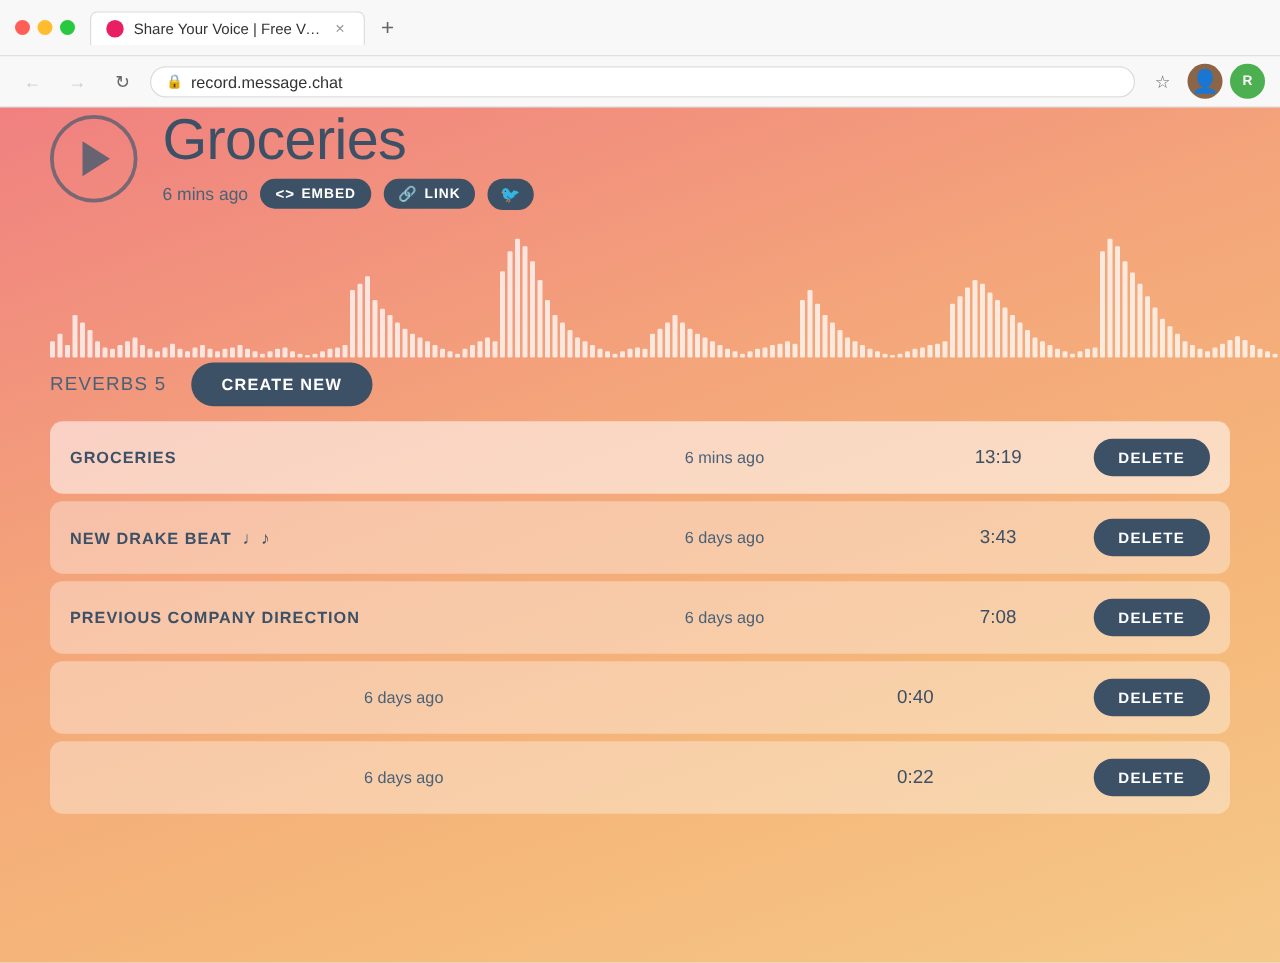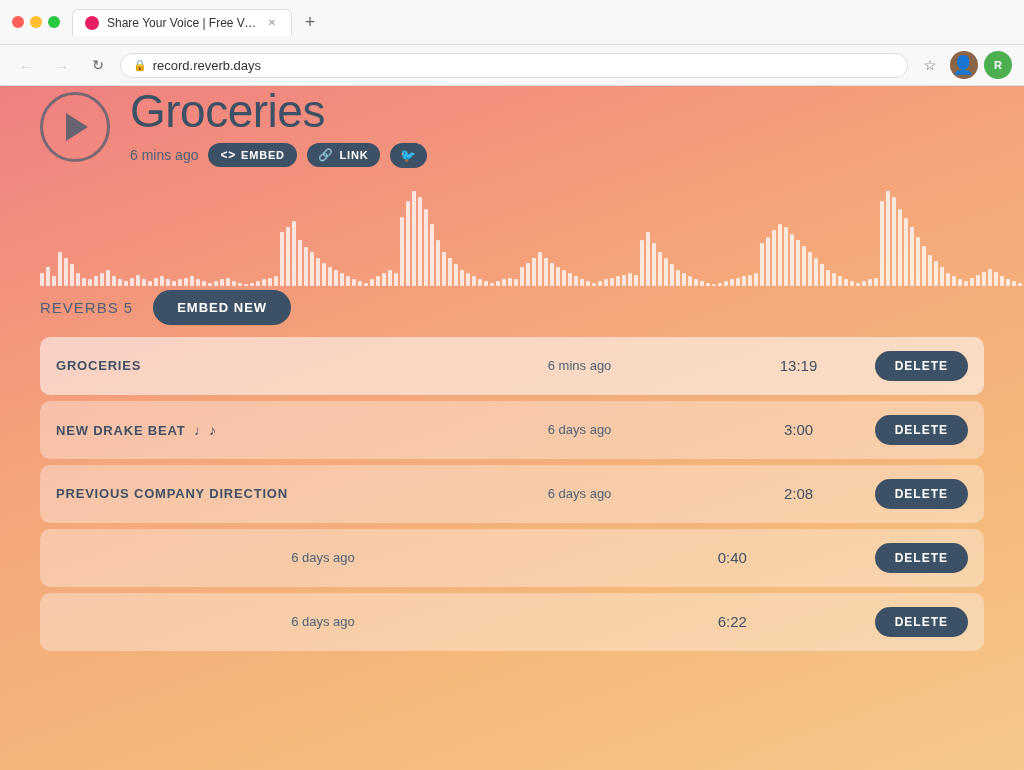--- a/index.html
+++ b/index.html
@@ -474,21 +474,21 @@
       <button class="new-tab-btn">+</button>
     </div>
   </div>
 
   <div class="browser-toolbar">
     <button class="nav-btn disabled">←</button>
     <button class="nav-btn disabled">→</button>
     <button class="nav-btn">↻</button>
     <div class="address-bar">
       <span class="lock-icon">🔒</span>
-      <span class="address-text">record.reverb.days</span>
+      <span class="address-text">record.message.chat</span>
     </div>
     <div class="toolbar-actions">
       <button class="star-icon">☆</button>
       <div style="width:28px;height:28px;border-radius:50%;background:#8b6548;display:flex;align-items:center;justify-content:center;overflow:hidden;">
         <span style="font-size:18px;">👤</span>
       </div>
       <div class="extension-icon green" style="font-size:11px;font-weight:bold;">R</div>
     </div>
   </div>
 </div>
@@ -686,48 +686,48 @@
         <div class="waveform-bar" style="height: 9.19355px; width: 4px;"></div>
         <div class="waveform-bar" style="height: 6.12903px; width: 4px;"></div>
         <div class="waveform-bar" style="height: 4.59677px; width: 4px;"></div>
         <div class="waveform-bar" style="height: 3.06452px; width: 4px;"></div>
       </div>
   </div>
 
   <div class="list-section">
     <div class="list-header">
       <span class="list-title">REVERBS 5</span>
-      <button class="create-new-btn">EMBED NEW</button>
+      <button class="create-new-btn">CREATE NEW</button>
     </div>
 
     <div class="recordings-list" id="recordings-list">
     <div class="recording-row">
           <span class="rec-name">GROCERIES</span>
           <span class="rec-date">6 mins ago</span>
           <span class="rec-duration">13:19</span>
           <button class="rec-delete">DELETE</button>
         </div>
         <div class="recording-row">
           <span class="rec-name">NEW DRAKE BEAT<span class="rec-name-icon"> ♩♪</span></span>
           <span class="rec-date">6 days ago</span>
-          <span class="rec-duration">3:00</span>
+          <span class="rec-duration">3:43</span>
           <button class="rec-delete">DELETE</button>
         </div>
         <div class="recording-row">
           <span class="rec-name">PREVIOUS COMPANY DIRECTION</span>
           <span class="rec-date">6 days ago</span>
-          <span class="rec-duration">2:08</span>
+          <span class="rec-duration">7:08</span>
           <button class="rec-delete">DELETE</button>
         </div>
         <div class="recording-row">
           <span class="rec-date">6 days ago</span>
           <span class="rec-duration">0:40</span>
           <button class="rec-delete">DELETE</button>
         </div>
         <div class="recording-row">
           <span class="rec-date">6 days ago</span>
-          <span class="rec-duration">6:22</span>
+          <span class="rec-duration">0:22</span>
           <button class="rec-delete">DELETE</button>
         </div>
       </div>
   </div>
 
 </div>
 
 </body></html>

